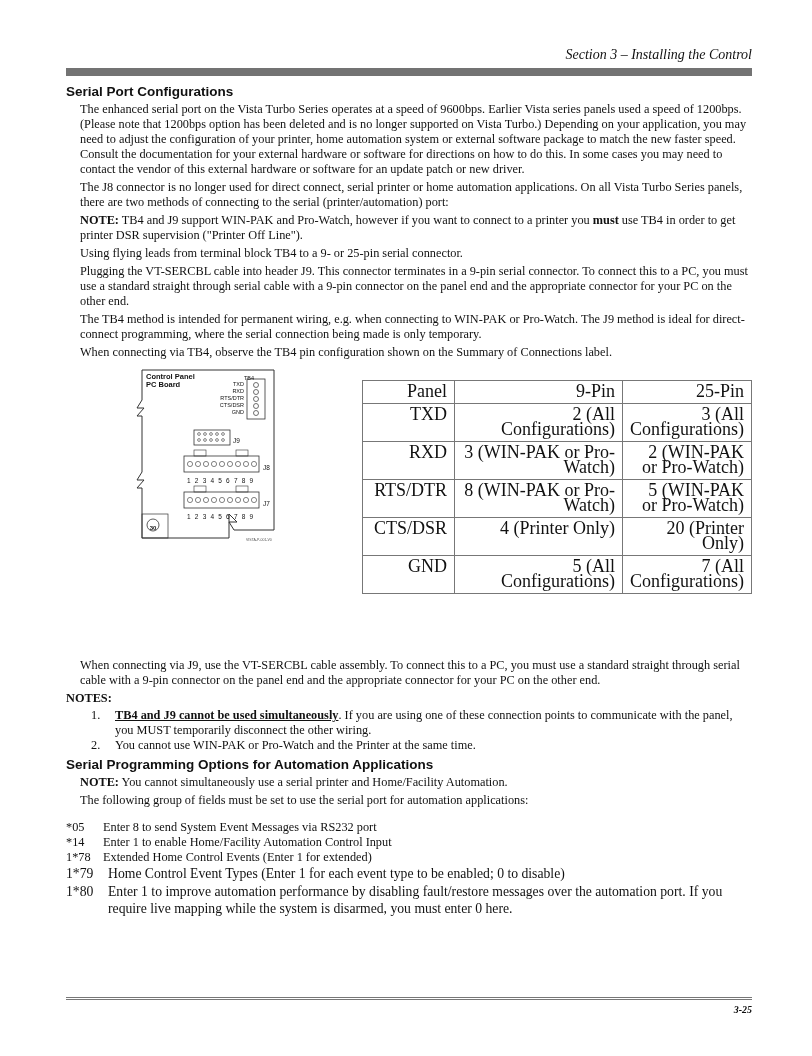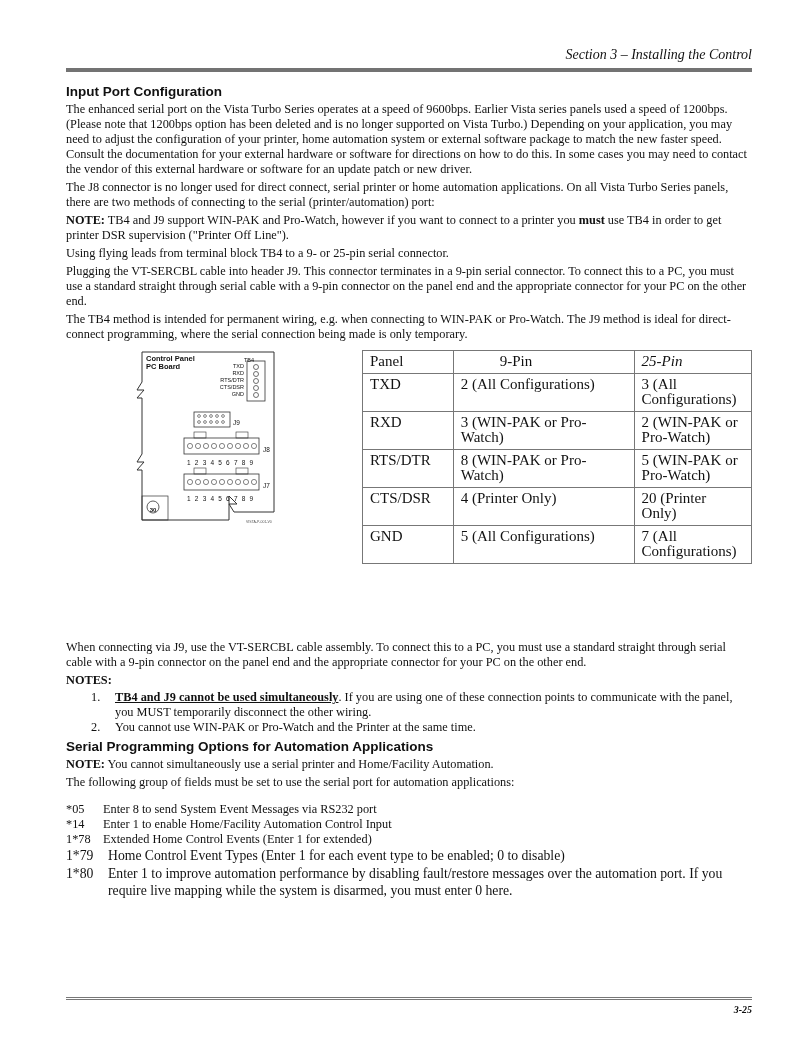--- a/index.html
+++ b/index.html
@@ -1,56 +1,57 @@
 <!DOCTYPE html>
 <html><head>
 <meta charset="utf-8">
 <style>
   html, body { margin:0; padding:0; background:#fff; }
   body { width:812px; height:1056px; position:relative; overflow:hidden; color:#111;
          font-family:"Liberation Serif", "DejaVu Serif", serif; }
-  .hdr { position:absolute; left:66px; top:44px; width:686px; height:24px; border-bottom:4px solid #737373; }
+  .hdr { position:absolute; left:66px; top:44px; width:686px; height:24px; border-bottom:8px solid #737373; }
   .hdr span { position:absolute; right:0; top:3px; font-style:italic; font-size:14px; }
   .content { position:absolute; left:66px; top:80px; width:686px; font-size:12.3px; line-height:15px; }
   h1 { font-family:"Liberation Sans", "DejaVu Sans", sans-serif; font-size:16.5px; font-weight:bold; margin:0 0 7px 0; }
   h2 { font-family:"Liberation Sans", "DejaVu Sans", sans-serif; font-size:13.5px; font-weight:bold; margin:4px 0 3px 0; }
-  p { margin:0 0 3px 0; }
+  p { margin:0 0 3px 14px; }
   .figrow { position:relative; height:290px; margin-top:8px; }
   .diagram { position:absolute; left:68px; top:0px; width:210px; height:180px; }
-  table.pins { position:absolute; left:296px; top:0px; border-collapse:collapse; font-size:15px; line-height:15px; }
+  table.pins { position:absolute; left:296px; top:12px; border-collapse:collapse; font-size:18px; line-height:15px;text-align:right; }
   table.pins td { border:1px solid #777; vertical-align:top; padding:3px 7px 4px 7px; }
-  table.pins td.c1 { width:81px; } table.pins td.c2 { width:152px;padding-left:46px; } table.pins td.c3 { width:105px;font-style:italic; }
+  table.pins td.c1 { width:81px; } table.pins td.c2 { width:152px;padding-left:46px; } table.pins td.c3 { width:105px; }
   .notes-list { margin:2px 0 3px 0; padding:0; list-style:none; }
   .notes-list li { position:relative; padding-left:49px; }
   .notes-list li .num { position:absolute; left:25px; }
   .u { font-weight:bold; text-decoration:underline;margin-top:46px; }
   .fields { margin-top:12px; }
   .field { position:relative; padding-left:37px; }
   .field .code { position:absolute; left:0; }
   .field.big { font-size:13.7px; line-height:17.5px; padding-left:42px; }
   .footer { position:absolute; left:66px; top:997px; width:686px; border-top:3px double #777; height:2px; }
   .pageno { position:absolute; right:60px; top:1004px; font-weight:bold; font-style:italic; font-size:10px; }
 </style>
 </head>
 <body>
 
 <div class="hdr">
   <span>Section 3 – Installing the Control</span>
 </div>
 
 <div class="content">
 
-  <h2>Input Port Configuration</h2>
+  <h2>Serial Port Configurations</h2>
   <p>The enhanced serial port on the Vista Turbo Series operates at a speed of 9600bps. Earlier Vista series panels used a speed of 1200bps. (Please note that 1200bps option has been deleted and is no longer supported on Vista Turbo.) Depending on your application, you may need to adjust the configuration of your printer, home automation system or external software package to match the new faster speed. Consult the documentation for your external hardware or software for directions on how to do this. In some cases you may need to contact the vendor of this external hardware or software for an update patch or new driver.</p>
 
   <p>The J8 connector is no longer used for direct connect, serial printer or home automation applications. On all Vista Turbo Series panels, there are two methods of connecting to the serial (printer/automation) port:</p>
   <p><b>NOTE:</b><span> TB4 and J9 support WIN-PAK and Pro-Watch, however if you want to connect to a printer you </span><b>must</b><span> use TB4 in order to get printer DSR supervision ("Printer Off Line").</span></p>
   <p>Using flying leads from terminal block TB4 to a 9- or 25-pin serial connector.</p>
   <p>Plugging the VT-SERCBL cable into header J9. This connector terminates in a 9-pin serial connector. To connect this to a PC, you must use a standard straight through serial cable with a 9-pin connector on the panel end and the appropriate connector for your PC on the other end.</p>
   <p>The TB4 method is intended for permanent wiring, e.g. when connecting to WIN-PAK or Pro-Watch. The J9 method is ideal for direct-connect programming, where the serial connection being made is only temporary.</p>
+  <p>When connecting via TB4, observe the TB4 pin configuration shown on the Summary of Connections label.</p>
 
   <div class="figrow">
     <div class="diagram">
       <svg width="210" height="180" viewBox="0 0 150 175" style="width:150px;height:175px;">
         <path d="M8 2 H140 V162 H100 L95 154 L103 154 L95 146 V170 H8 V120 L3 120 L10 112 L3 112 L8 104 V48 L3 48 L10 40 L3 40 L8 32 Z" fill="none" stroke="#333" stroke-width="1"></path>
         <rect x="113" y="11" width="18" height="40" fill="none" stroke="#333" stroke-width="0.8"></rect>
         <g fill="none" stroke="#333" stroke-width="0.7">
           <circle cx="122" cy="17" r="2.5"></circle>
             <circle cx="122" cy="24" r="2.5"></circle>
             <circle cx="122" cy="31" r="2.5"></circle>

